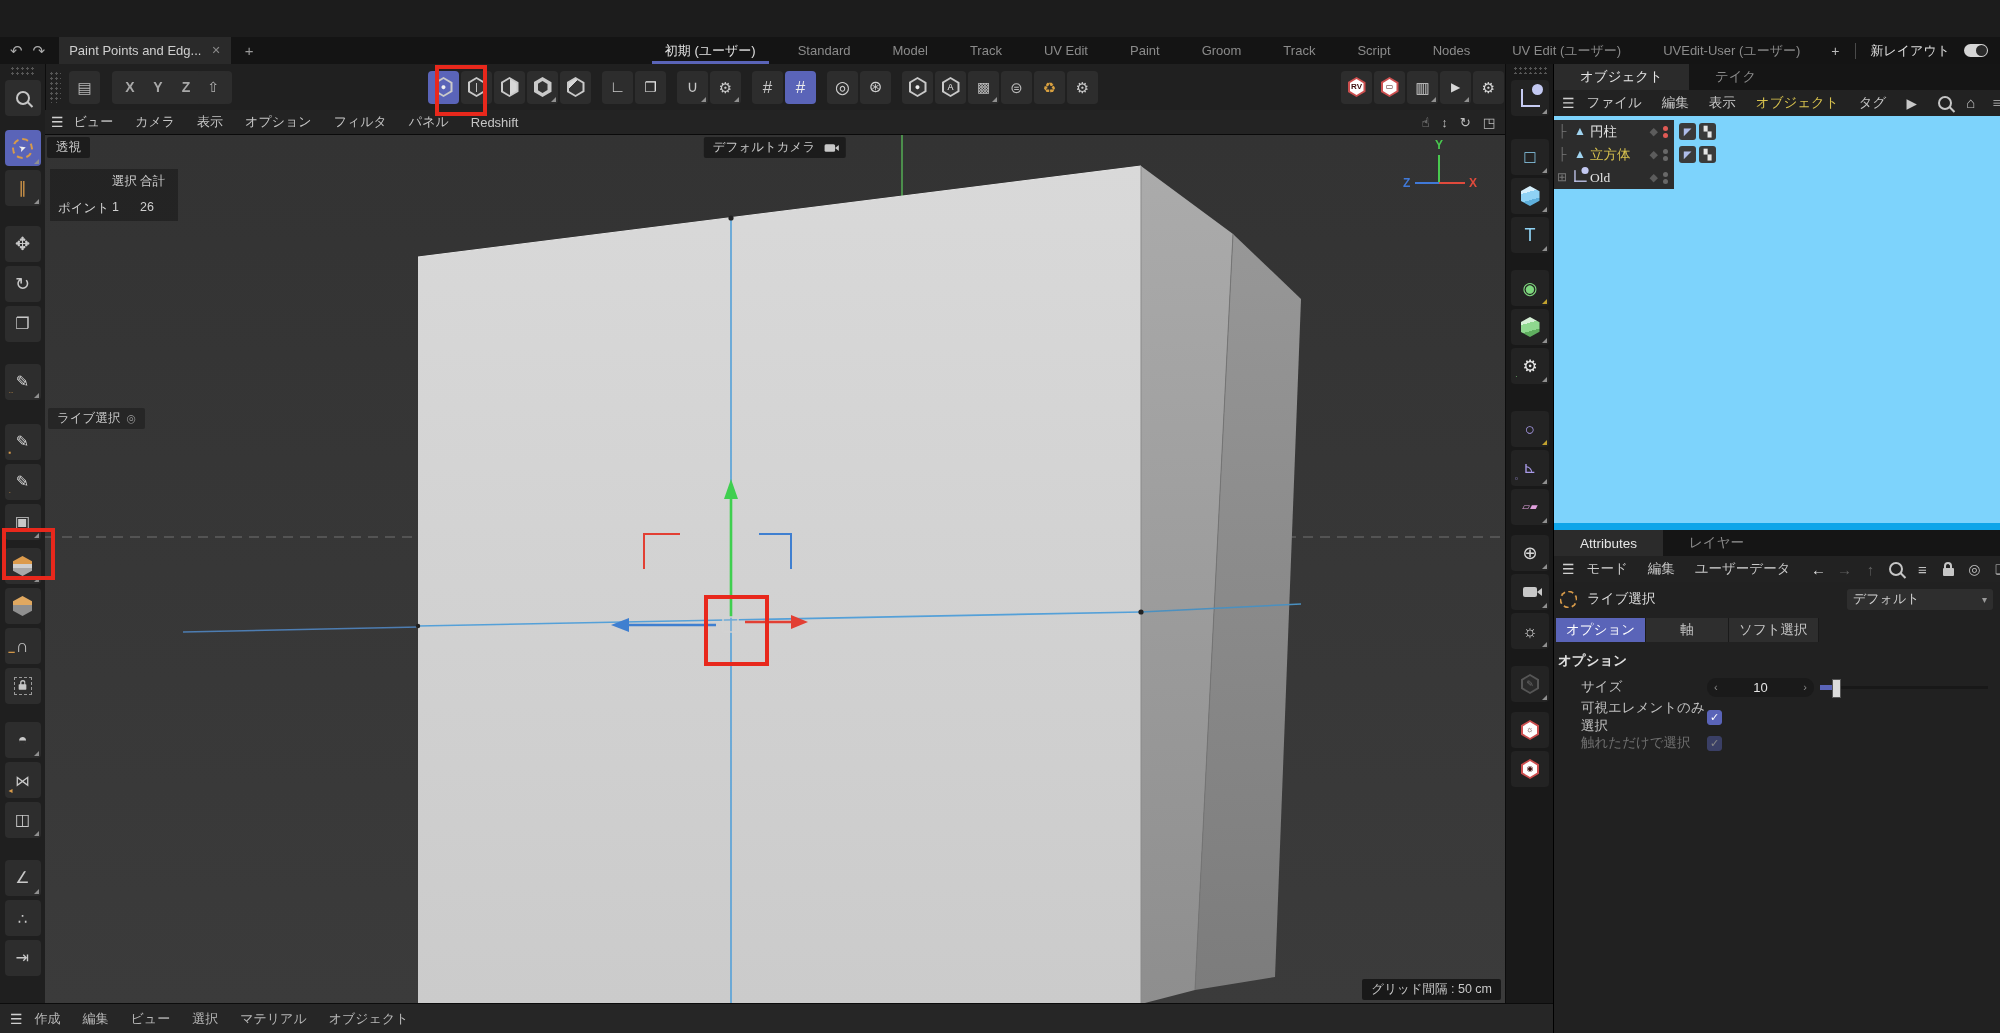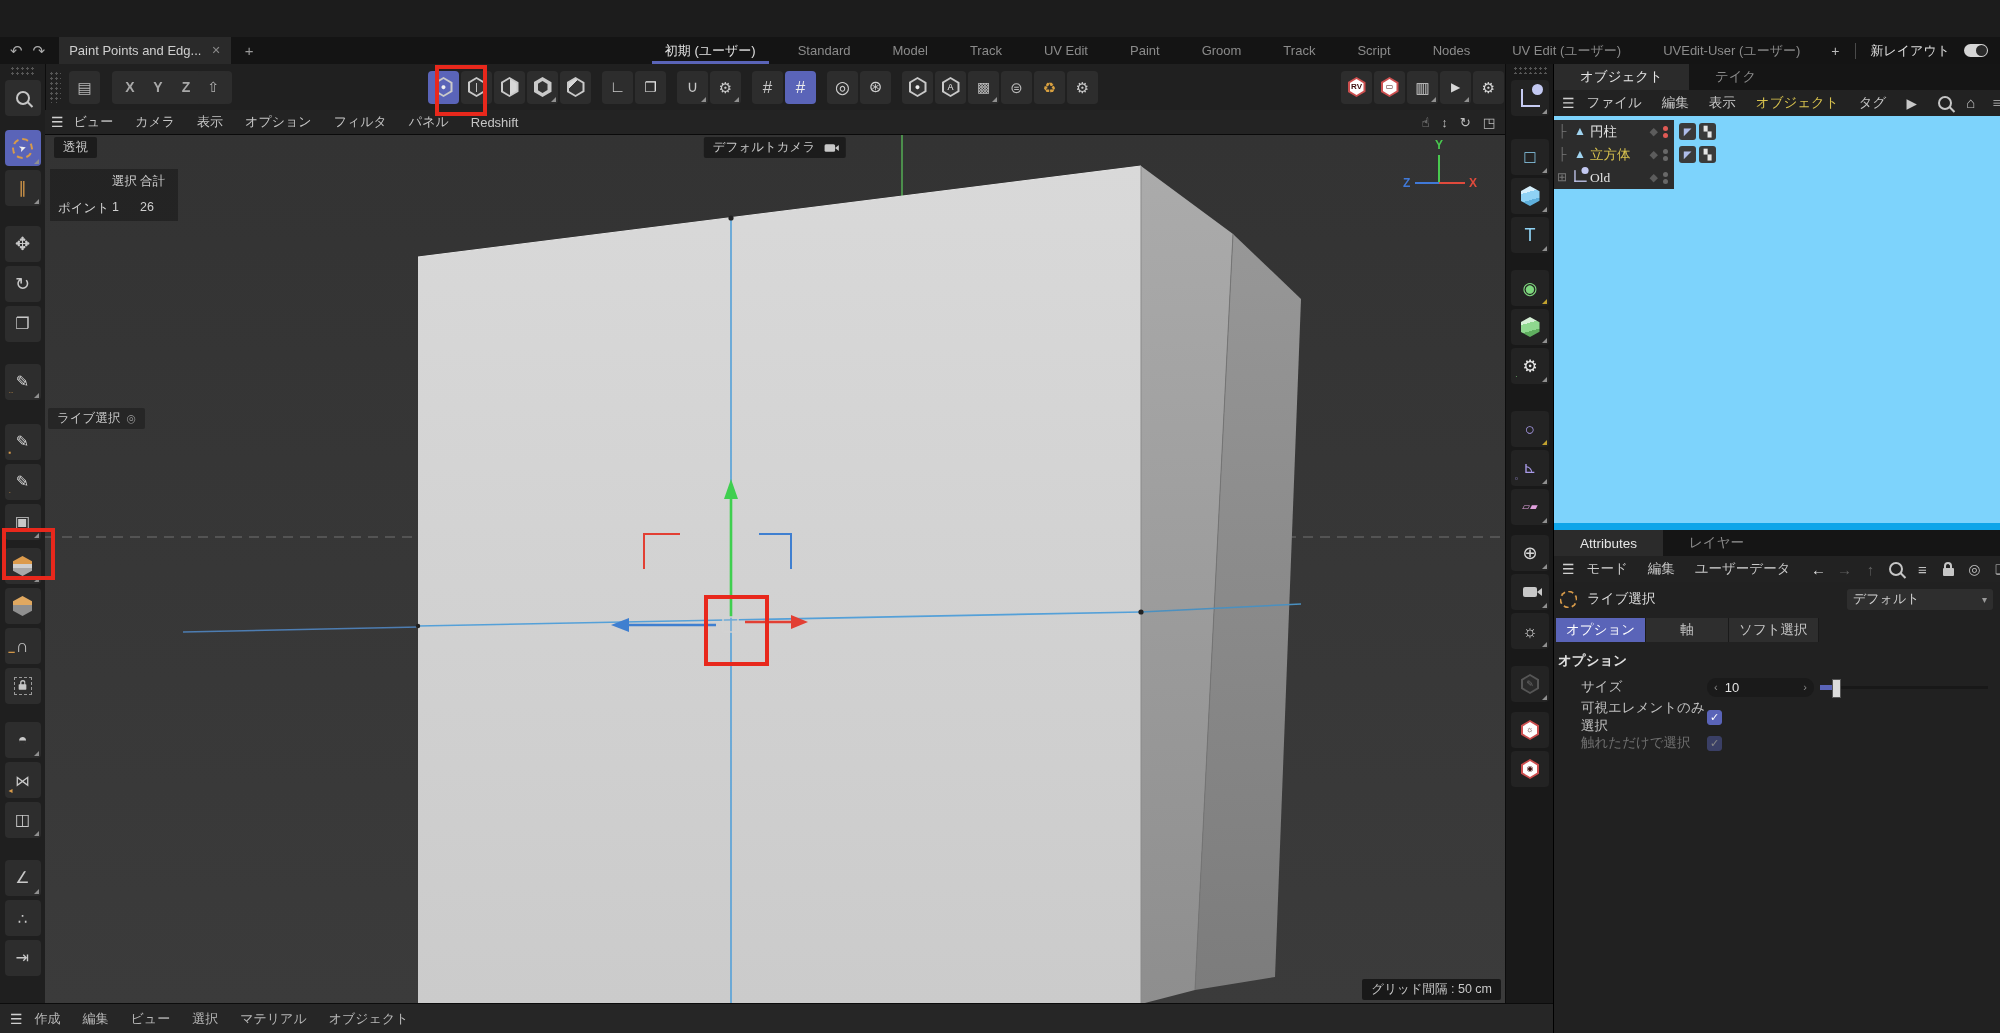--- a/index.html
+++ b/index.html
@@ -94,21 +94,21 @@
   #viewport{position:absolute;left:45px;top:110px;width:1460px;height:893px;}
   #vp-menu{height:24px;background:#232323;border-bottom:1px solid #0a0a0a;
     display:flex;align-items:center;font-size:13px;color:#c6c6c6;}
   #vp-menu .burger{margin:0 10px 0 6px;color:#d0d0d0;font-size:14px;}
   .mi{margin-right:22px;white-space:nowrap;}
   .mi.hl{color:#d8c24e;}
   #vp-nav{margin-left:auto;display:flex;gap:12px;margin-right:10px;color:#bdbdbd;font-size:13px;}
   #vp-canvas{position:relative;width:1460px;height:869px;background:linear-gradient(#333,#3b3b3b);overflow:hidden;}
   .vp-chip{position:absolute;background:rgba(22,22,22,.78);color:#c8c8c8;font-size:12.5px;
     padding:2px 9px;border-radius:2px;white-space:nowrap;}
-  #vp-proj{left:9px;top:2px;}
+  #vp-proj{left:2px;top:2px;}
   #vp-cam{left:50%;transform:translateX(-50%);top:2px;display:flex;align-items:center;gap:8px;}
   #vp-cam .i-cam{transform:scale(.75);}
   #vp-hud{position:absolute;left:5px;top:34px;background:rgba(20,20,20,.5);color:#cfcfcf;
     font-size:12.5px;padding:4px 8px;display:grid;grid-template-columns:54px 28px 30px;row-gap:10px;}
   #vp-hud .h{text-align:left;} #vp-hud .num{text-align:left;}
   #vp-tool{left:3px;top:273px;display:flex;align-items:center;gap:6px;background:rgba(25,25,25,.55);}
   #vp-tool .tgl{color:#9a9a9a;font-size:11px;}
   #vp-grid{right:4px;bottom:4px;background:rgba(20,20,20,.85);}
   #vp-axis{position:absolute;right:28px;top:2px;width:76px;height:58px;}
   
@@ -152,21 +152,21 @@
   #subtabs{display:flex;margin:4px 0 0 2px;font-size:13.5px;}
   #subtabs .stab{min-width:62px;padding:3px 10px;text-align:center;background:#2e2e2e;color:#c8c8c8;border-right:1px solid #1a1a1a;}
   #subtabs .stab.active{background:#5a64b8;color:#fff;}
   .section-h{font-size:13.5px;font-weight:700;color:#e0e0e0;margin:10px 0 6px 4px;}
   .arow{display:flex;align-items:center;height:22px;margin-bottom:4px;font-size:13.5px;}
   .arow .albl{width:153px;padding-left:27px;color:#c2c2c2;box-sizing:border-box;}
   .arow .albl.dim{color:#6f6f6f;}
   .stepper{width:107px;height:19px;background:#1a1a1a;border-radius:9px;display:flex;align-items:center;
     color:#e4e4e4;font-size:13px;}
   .stepper .chv{color:#8a8a8a;padding:0 7px;font-size:11px;}
-  .stepper .val{flex:1;}
+  .stepper .val{flex:1;text-align:center;}
   .slider{position:relative;width:168px;height:17px;margin-left:6px;}
   .slider .track{position:absolute;left:0;right:0;top:7px;height:3px;background:#181818;}
   .slider .fill{position:absolute;left:0;top:6px;height:5px;width:14px;background:#5a64b8;}
   .slider .handle{position:absolute;left:12px;top:0;width:7px;height:17px;background:#dcdcdc;border:1px solid #555;}
   .cbox{width:15px;height:15px;border-radius:3px;background:#3a3a3a;border:1px solid #555;
     display:flex;align-items:center;justify-content:center;font-size:11px;color:#fff;box-sizing:border-box;}
   .cbox.on{background:#5a64b8;border-color:#5a64b8;}
   .cbox.dis{opacity:.45;}
   
   #bottombar{position:absolute;left:0;top:1003px;width:1553px;height:30px;background:#262626;

